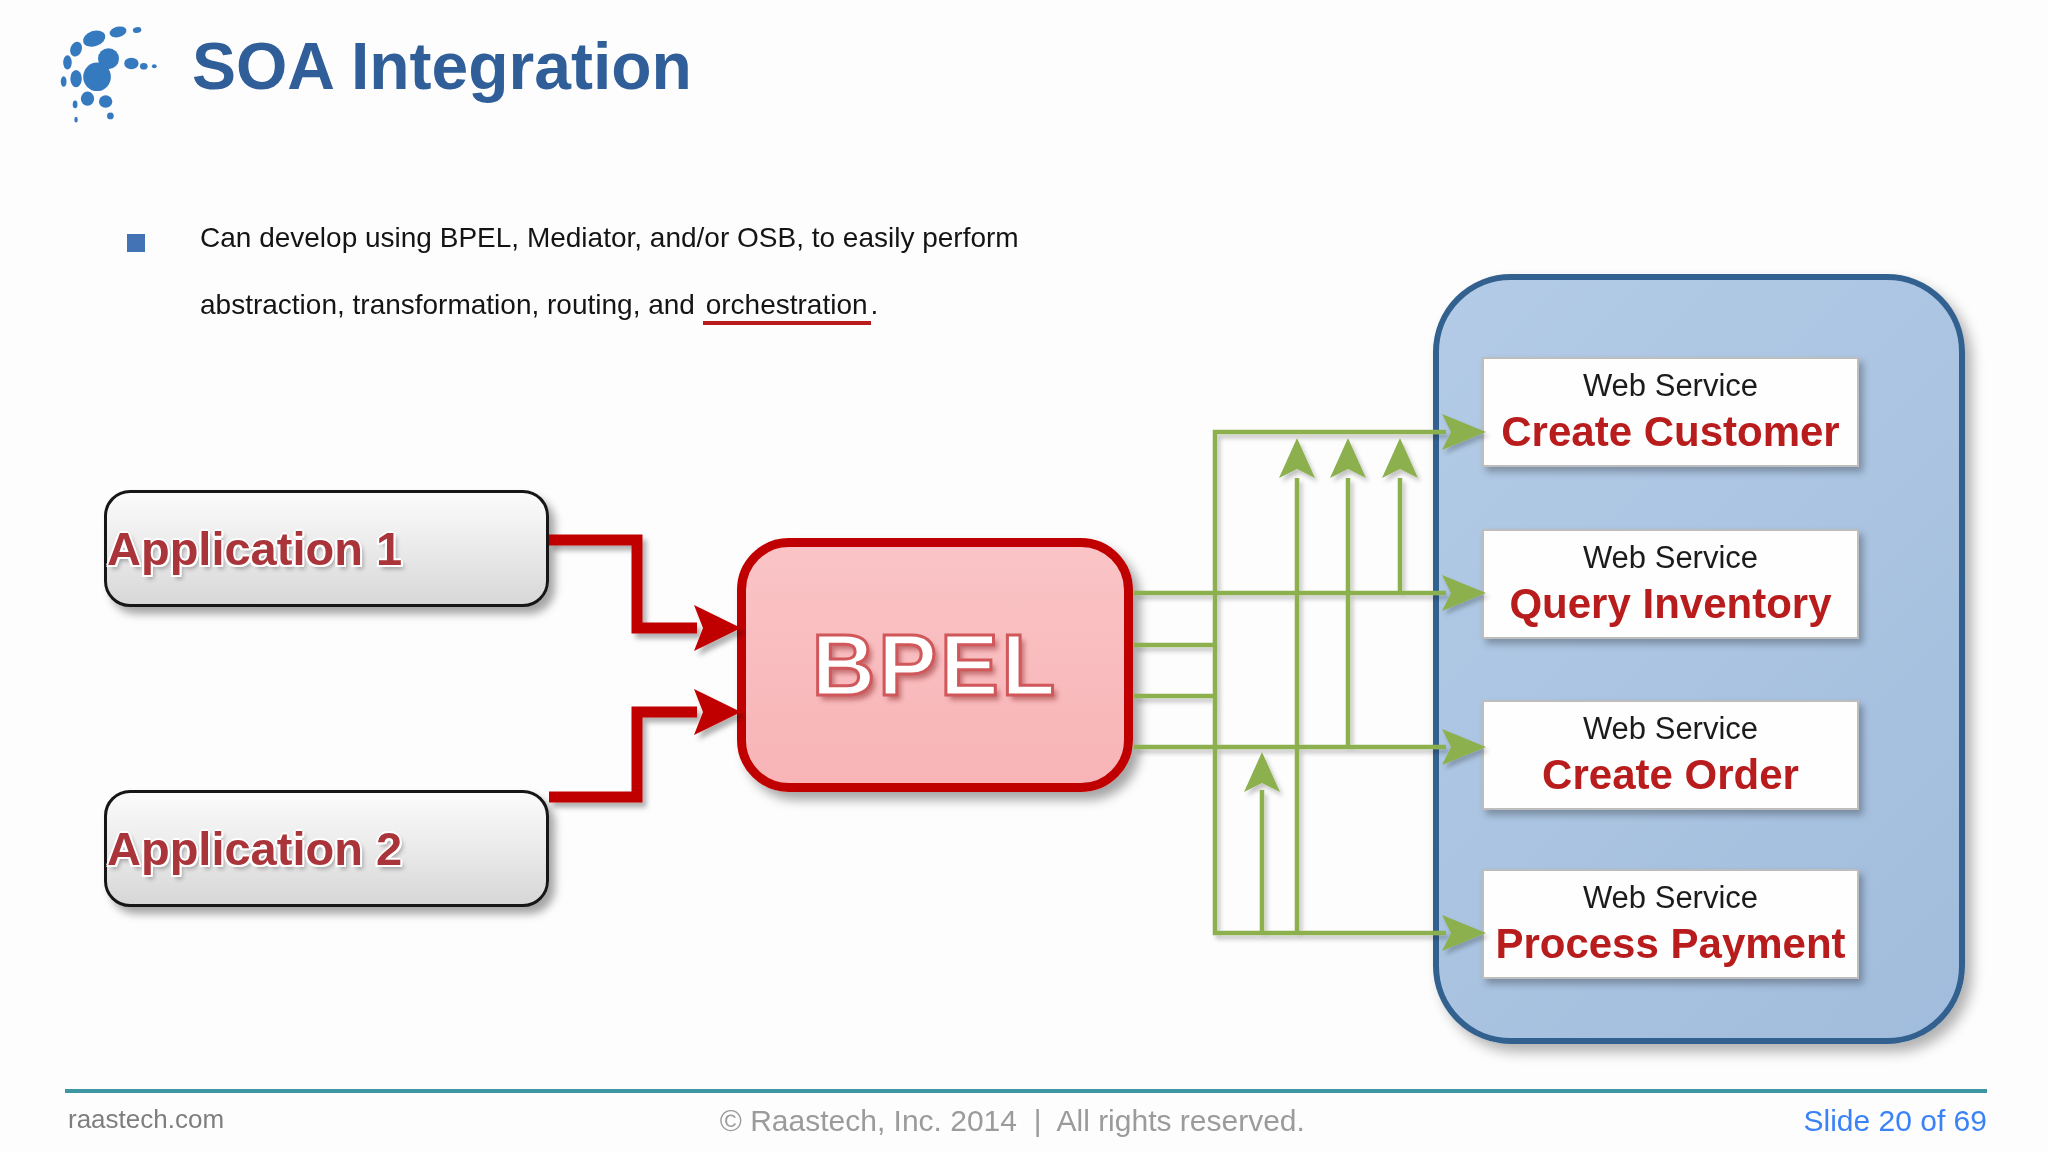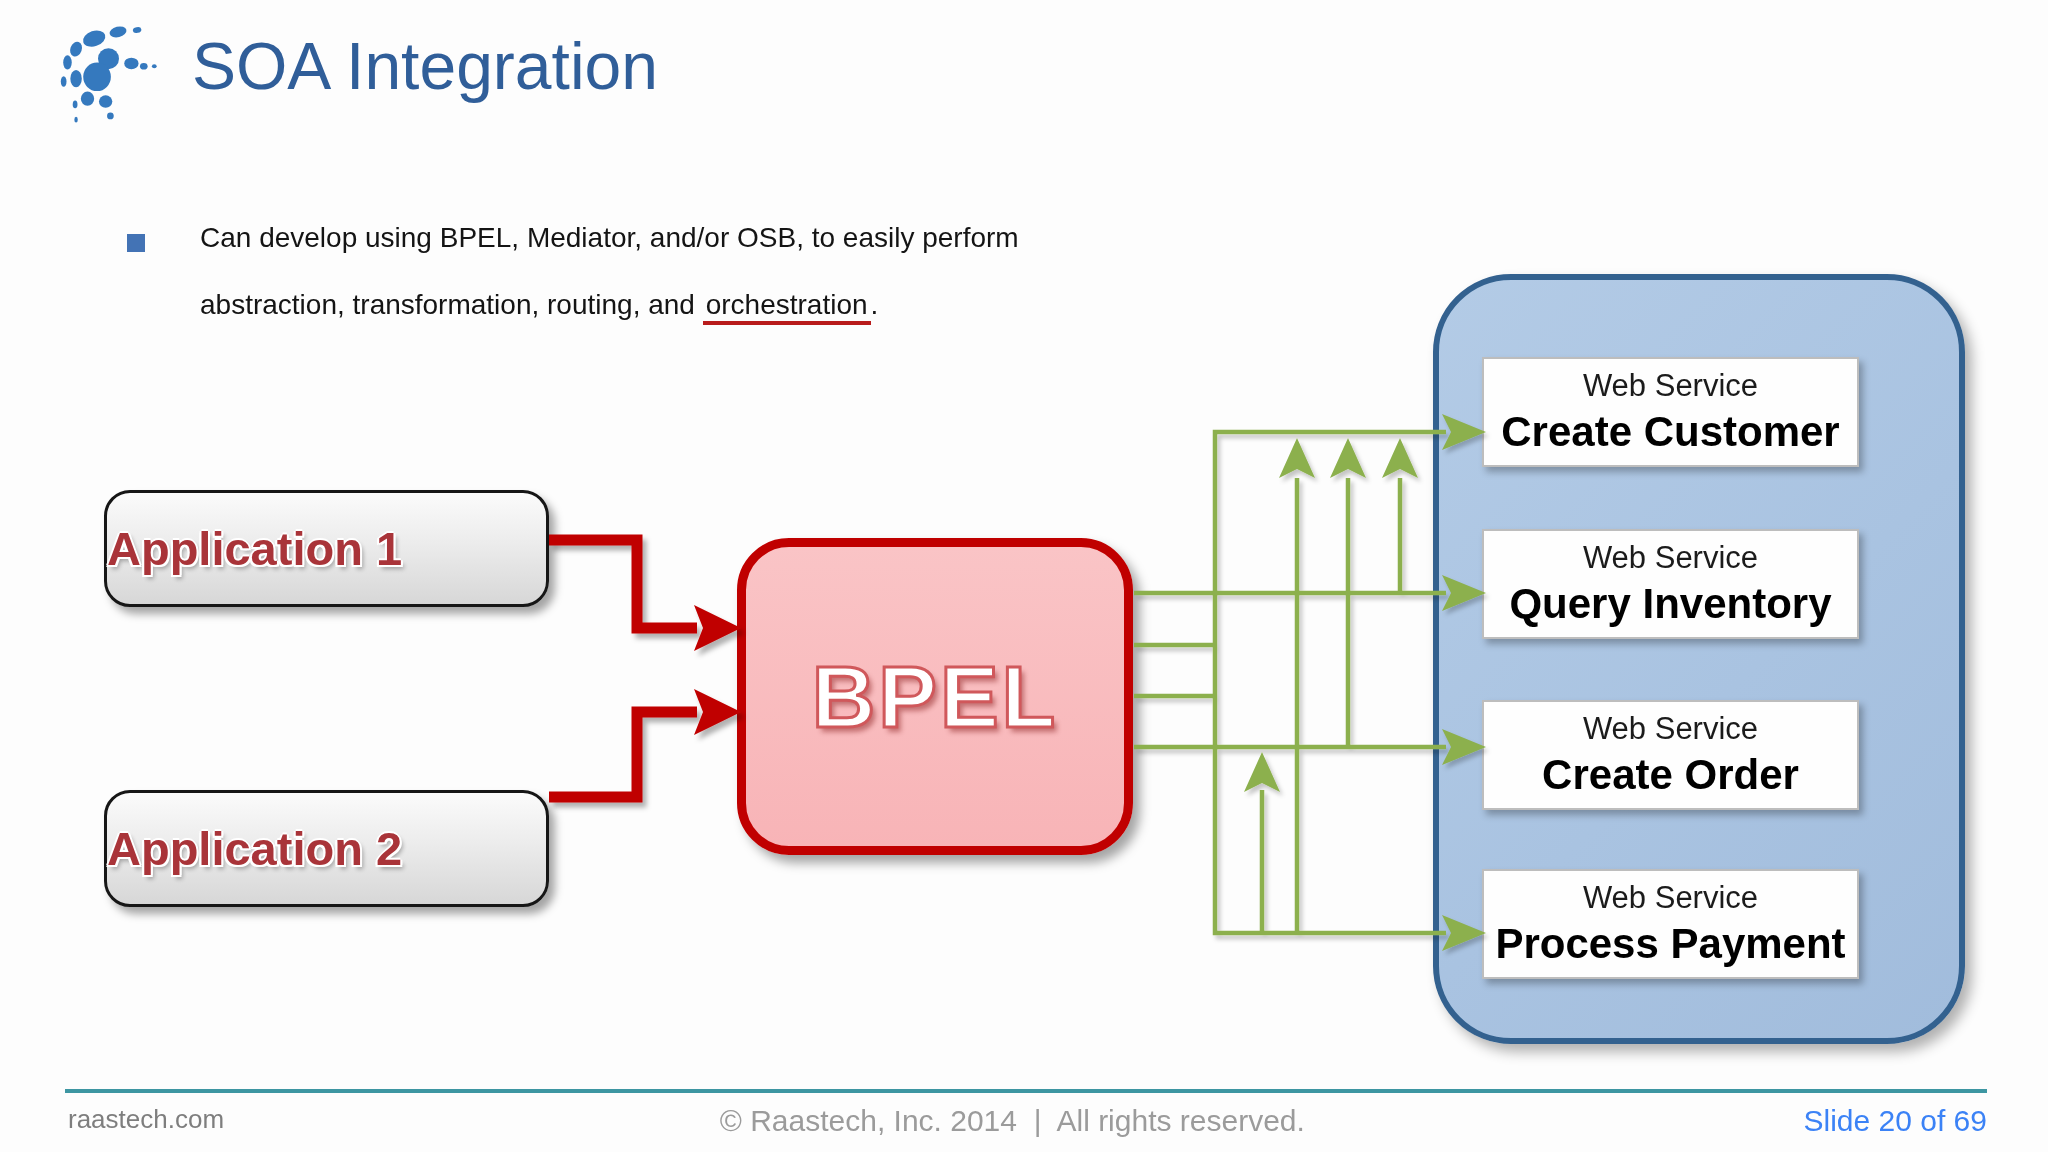--- a/index.html
+++ b/index.html
@@ -2,21 +2,21 @@
 <html><head>
 <meta charset="utf-8">
 <style>
   * { margin: 0; padding: 0; box-sizing: border-box; }
   html, body { width: 2048px; height: 1152px; }
   body { font-family: "Liberation Sans", sans-serif; background: #fdfdfd; overflow: hidden; }
   .slide { position: relative; width: 2048px; height: 1152px; background: #fdfdfd; }
 
   
   .logo { position: absolute; left: 36px; top: 4px; width: 124px; height: 136px; }
-  .title { position: absolute; left: 192px; top: 28px; font-size: 66px; font-weight: 400;
+  .title { position: absolute; left: 192px; top: 28px; font-size: 66px; font-weight: 700;
            color: #305E99; letter-spacing: 0px; }
 
   
   .bullet-marker { position: absolute; left: 127px; top: 234px; width: 18px; height: 18px;
                    background: #4373B5; }
   .bullet-text { position: absolute; left: 200px; top: 204px; width: 1360px;
                  font-size: 28px; color: #141414; line-height: 67px; z-index: 6; }
   .bullet-text .line { display: block; }
   .uline { border-bottom: 4px solid #b91c1c; padding: 0 3px 1px 3px; }
 
@@ -26,21 +26,21 @@
              background: linear-gradient(180deg, #fbfbfb 0%, #ececec 45%, #d7d7d7 100%);
              box-shadow: 6px 7px 9px rgba(0,0,0,0.35);
              display: flex; align-items: center; justify-content: flex-start; z-index: 2; }
   .app-box.app1 { top: 490px; }
   .app-box.app2 { top: 790px; }
   .app-label { font-size: 47px; font-weight: 700; color: #A93439;
                text-shadow: 0 2px 0 #fff, 0 -2px 0 #fff, 2px 0 0 #fff, -2px 0 0 #fff,
                             2px 2px 0 #fff, -2px 2px 0 #fff, 3px 4px 4px rgba(0,0,0,0.3); }
 
   
-  .bpel-box { position: absolute; left: 737px; top: 538px; width: 396px; height: 317px;
+  .bpel-box { position: absolute; left: 737px; top: 538px; width: 396px; height: 254px;
               border-radius: 52px; border: 9px solid #C00000;
               background: linear-gradient(180deg, #fac4c6 0%, #f8b4b7 100%);
               box-shadow: 7px 8px 11px rgba(0,0,0,0.35);
               display: flex; align-items: center; justify-content: center; z-index: 2; }
   .bpel-label { font-size: 88px; font-weight: 700; color: #ffffff; letter-spacing: 3px;
                 -webkit-text-stroke: 3px #d0585b;
                 text-shadow: 4px 5px 5px rgba(130,20,20,0.45); }
 
   
   .svc-container { position: absolute; left: 1433px; top: 274px; width: 532px; height: 770px;
@@ -49,21 +49,21 @@
                    box-shadow: 7px 8px 13px rgba(0,0,0,0.30); z-index: 1; }
   .svc-box { position: absolute; left: 1482px; width: 377px; height: 110px; background: #fefefe;
              border: 2px solid #bdbdbd; box-shadow: 4px 5px 7px rgba(0,0,0,0.28);
              display: flex; flex-direction: column; align-items: center; justify-content: center;
              z-index: 3; }
   .svc-box.s1 { top: 357px; }
   .svc-box.s2 { top: 529px; }
   .svc-box.s3 { top: 700px; }
   .svc-box.s4 { top: 869px; }
   .svc-type { font-size: 31px; color: #1b1b1b; line-height: 40px; }
-  .svc-name { font-size: 42px; font-weight: 700; color: #000000; line-height: 52px; text-align: right; }
+  .svc-name { font-size: 42px; font-weight: 700; color: #b91c1c; line-height: 52px; text-align: right; }
 
   
   .arrows { position: absolute; left: 0; top: 0; width: 2048px; height: 1152px;
             z-index: 4; pointer-events: none; }
 
   
   .footer-line { position: absolute; left: 65px; top: 1089px; width: 1922px; height: 4px;
                  background: #3D96A2; }
   .footer-left { position: absolute; left: 68px; top: 1104px; font-size: 26px; color: #7e7e7e; }
   .footer-center { position: absolute; left: 50%; transform: translateX(-52%); top: 1104px;

